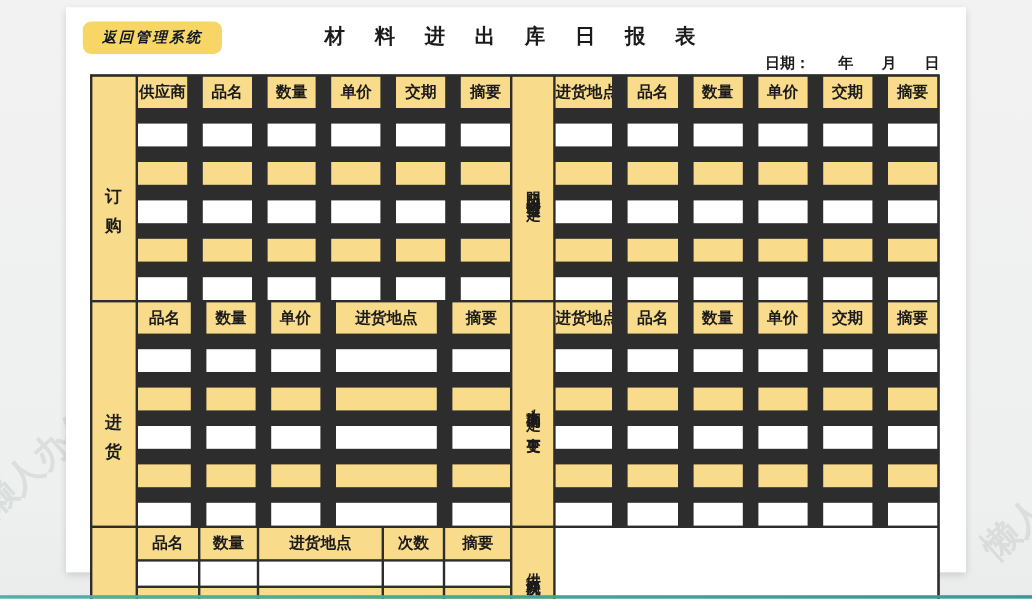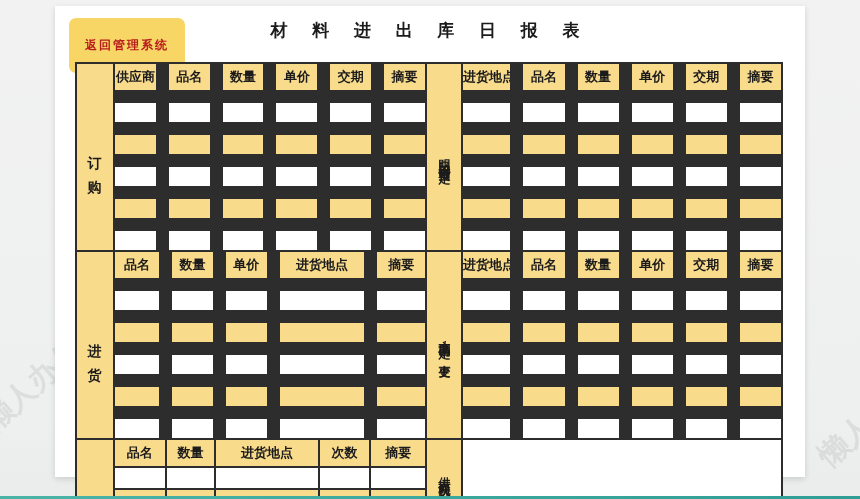--- a/index.html
+++ b/index.html
@@ -4,22 +4,22 @@
 <style>
   :root{
     --yellow:#F9DB8C;
     --border:#2d2d2d;
     --ink:#1b1b1b;
   }
   *{box-sizing:border-box;margin:0;padding:0;}
   body{font-family:"Liberation Sans",sans-serif;color:var(--ink);}
   .page{position:relative;width:860px;height:499px;background:linear-gradient(180deg,#f1f2f1 0%,#eef0ef 85%,#e9ecea 100%);overflow:hidden;}
   .card{position:absolute;left:55px;top:6px;width:750px;height:471px;background:#ffffff;box-shadow:0 2px 6px rgba(0,0,0,0.14);}
-  .back-btn{position:absolute;left:14px;top:12px;background:#F7D666;border:none;border-radius:7px;padding:19px 16px;
-    font-family:"Liberation Serif",serif;font-weight:bold;font-size:12px;color:#b91c1c;cursor:pointer;letter-spacing:2px;}
+  .back-btn{position:absolute;left:14px;top:12px;background:#F7D666;border:none;border-radius:7px;padding:5px 16px;
+    font-family:"Liberation Serif",serif;font-style:italic;font-weight:bold;font-size:12px;color:#0f172a;cursor:pointer;letter-spacing:2px;}
   .title{position:absolute;left:0;right:0;top:13px;text-align:center;font-size:17px;font-weight:bold;letter-spacing:10px;}
   .date-line{position:absolute;right:22px;top:39px;font-size:12.5px;font-weight:bold;}
   .date-line .d-unit{margin-left:20px;}
   .table-wrap{position:absolute;left:20px;top:56px;width:708px;background:var(--border);border:2px solid var(--border);
     display:flex;flex-direction:column;gap:2px;}
   .section{display:flex;gap:2px;}
   .side-label{width:36px;background:var(--yellow);display:flex;align-items:center;justify-content:center;}
   .side-label span{writing-mode:vertical-rl;text-orientation:upright;font-weight:bold;font-size:14px;letter-spacing:24px;transform:translateY(12px);}
   .sub{display:grid;gap:2px;background:transparent;}
   .sub.left{width:310px;}
@@ -48,20 +48,26 @@
 <body>
 
 <div class="page">
   <div class="watermark wm-center">懒人办公</div>
   <div class="watermark wm-left">懒人办公</div>
   <div class="watermark wm-right">懒人办公</div>
 
   <div class="card">
     <button class="back-btn">返回管理系统</button>
     <div class="title">材 料 进 出 库 日 报 表</div>
+    <div class="date-line">
+      <span>日期：</span>
+      <span class="d-unit">年</span>
+      <span class="d-unit">月</span>
+      <span class="d-unit">日</span>
+    </div>
 
     <div class="table-wrap">
 
       <div class="section">
         <div class="side-label">
           <span>订购</span>
         </div>
         <div class="sub left rows-a cols-s1-left">
             <div class="cell hd">供应商</div>
             <div class="cell hd">品名</div>

